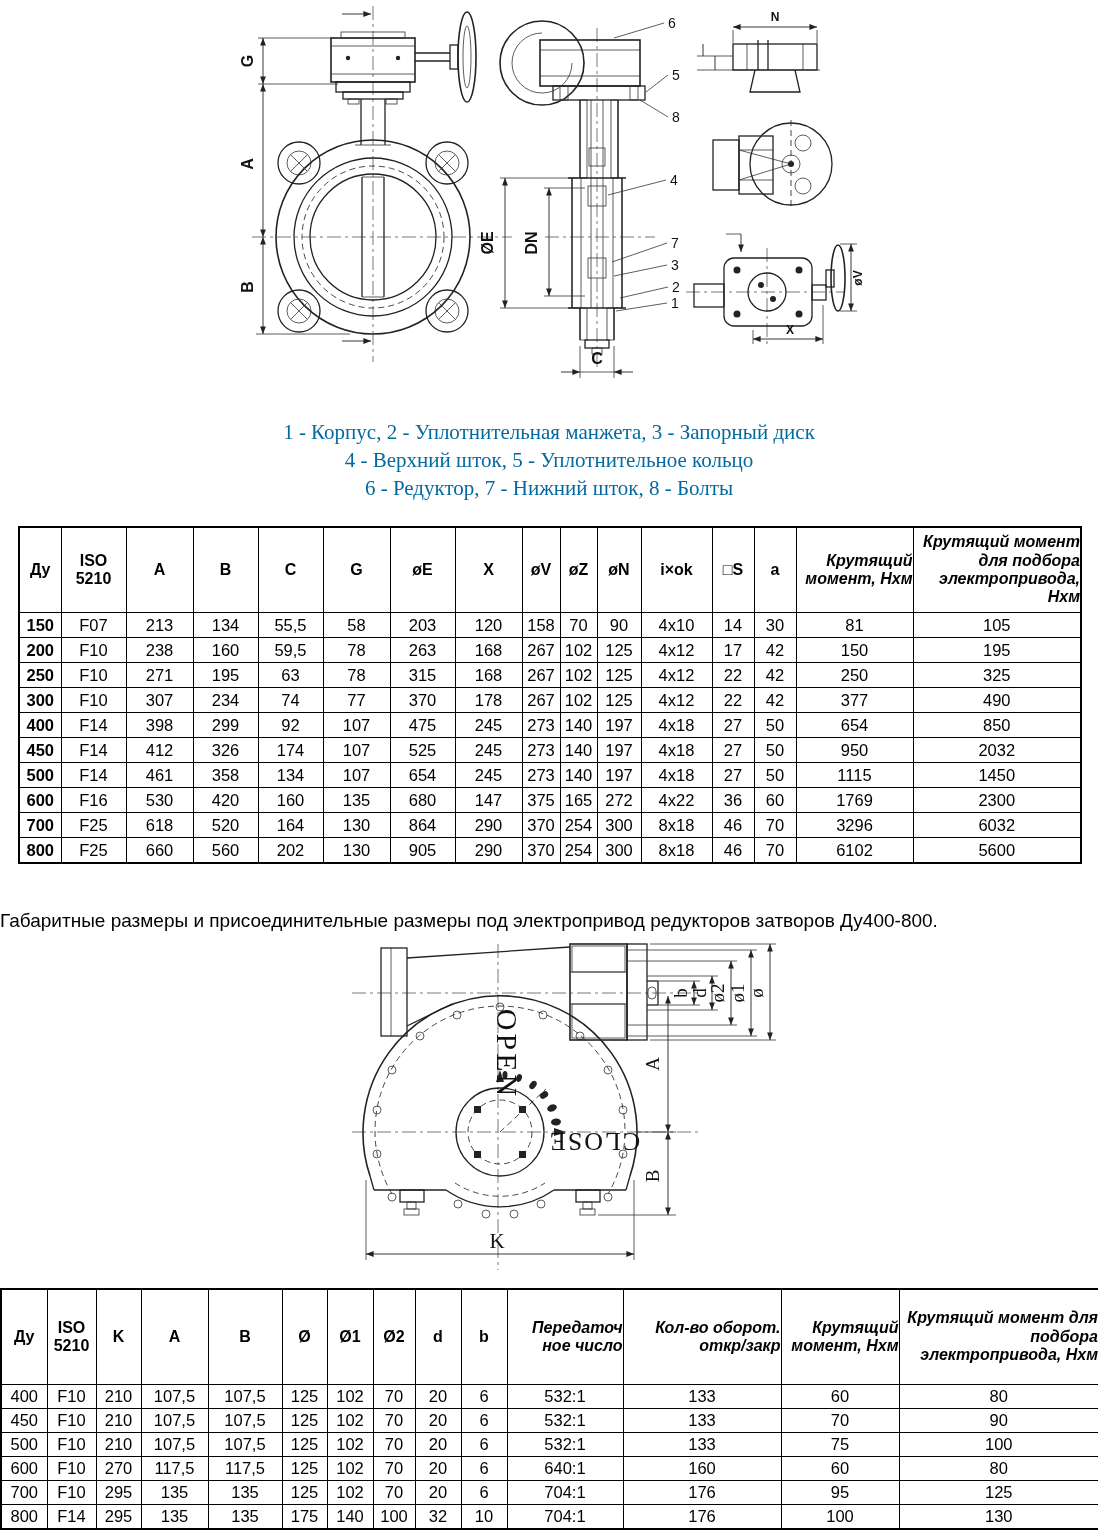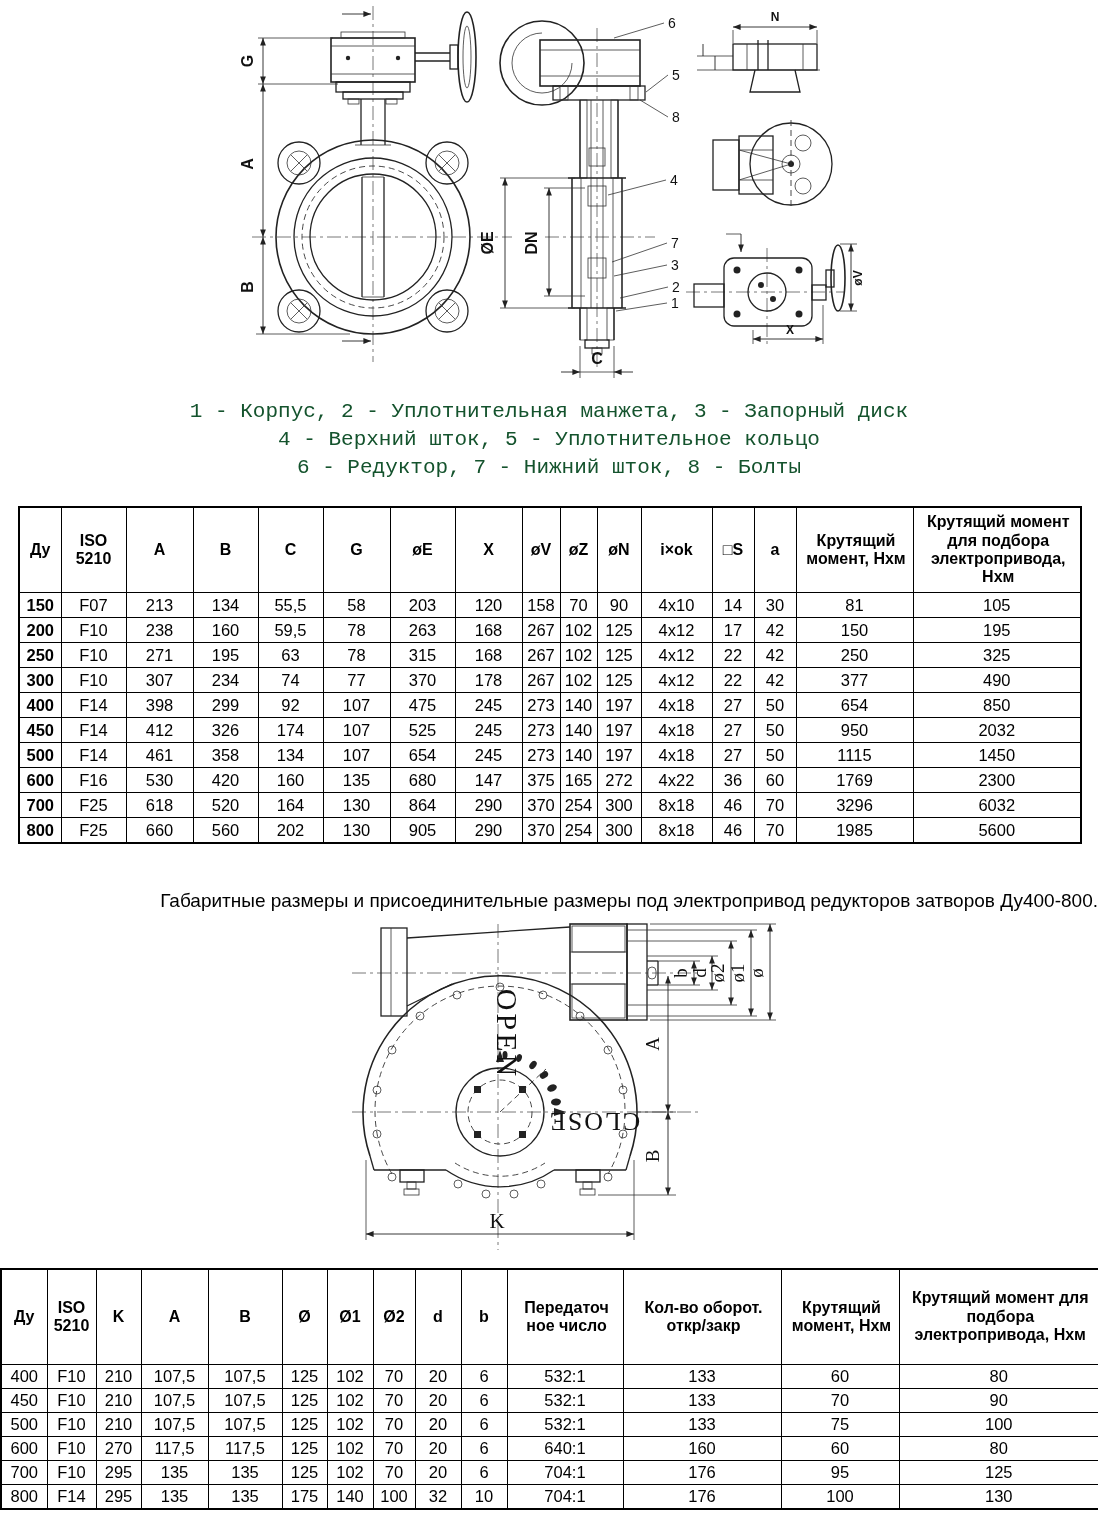--- a/index.html
+++ b/index.html
@@ -10,34 +10,34 @@
   .lh{stroke:#222;fill:none;stroke-width:1.6px;}
   .lt{stroke:#333;fill:none;stroke-width:0.8px;}
   .cl{stroke:#555;fill:none;stroke-width:0.8px;stroke-dasharray:14 4 3 4;}
   .dsh{stroke:#333;fill:none;stroke-width:0.9px;stroke-dasharray:6 4;}
   .dim{stroke:#222;fill:none;stroke-width:0.9px;}
   .lbl{font-family:"Liberation Sans",sans-serif;font-size:16px;font-weight:bold;fill:#111;}
   .lbl2{font-family:"Liberation Sans",sans-serif;font-size:14px;fill:#111;}
   .lbl3{font-family:"Liberation Sans",sans-serif;font-size:12px;font-weight:bold;fill:#111;}
   .slbl{font-family:"Liberation Serif",serif;font-size:19px;fill:#111;}
   .sbig{font-family:"Liberation Serif",serif;fill:#111;}
-  .legend{margin-top:0;text-align:center;font-family:Liberation Mono, monospace;font-size:21px;line-height:28px;color:#14532d;}
-  .caption{margin-top:46px;height:24px;text-align:right;font-size:19px;color:#000;}
+  .legend{margin-top:20px;text-align:center;font-family:Liberation Serif, serif;font-size:21px;line-height:28px;color:#0369a1;}
+  .caption{margin-top:46px;height:24px;text-align:left;font-size:19px;color:#000;}
   table{border-collapse:collapse;table-layout:fixed;}
   #table1{width:1062px;margin:24px 0 0 18px;}
   #table2{width:1098px;margin-top:4px;}
   th,td{border:1px solid #000;text-align:center;vertical-align:middle;padding:0;overflow:hidden;}
   table{border:2px solid #000;}
   th{font-size:16px;font-weight:bold;line-height:1.15;}
   td{font-size:16.5px;height:24px;}
   #table2 td{height:23px;}
   #table1 th{height:84px;}
   #table2 th{height:94px;}
   #table1 td:first-child{font-weight:bold;}
-  th.left-h{text-align:center;padding-left:3px;}
+  th.left-h{text-align:right;padding-left:3px;font-style:italic;}
 </style>
 </head>
 <body>
 
 <div class="page">
 
   <svg id="dwg-top" width="1098" height="398" viewBox="0 0 1098 398" xmlns="http://www.w3.org/2000/svg">
     <defs>
       <marker id="ah" viewBox="0 0 10 10" refX="9.5" refY="5" markerWidth="11" markerHeight="8" orient="auto-start-reverse" markerUnits="userSpaceOnUse">
           <path d="M0 1.4 L9.5 5 L0 8.6 z" fill="#222"></path>
@@ -469,21 +469,21 @@
           <td>202</td>
           <td>130</td>
           <td>905</td>
           <td>290</td>
           <td>370</td>
           <td>254</td>
           <td>300</td>
           <td>8x18</td>
           <td>46</td>
           <td>70</td>
-          <td>1985</td>
+          <td>6102</td>
           <td>5600</td>
         </tr>
       </tbody>
     </table>
 
   <div class="caption">Габаритные размеры и присоединительные размеры под электропривод редукторов затворов Ду400-800.</div>
 
   <svg id="dwg-act" width="1098" height="348" viewBox="0 0 1098 348" xmlns="http://www.w3.org/2000/svg" style="margin-top:2px">
     <defs>
       <marker id="ah2" viewBox="0 0 10 10" refX="9.5" refY="5" markerWidth="11" markerHeight="8" orient="auto-start-reverse" markerUnits="userSpaceOnUse">

